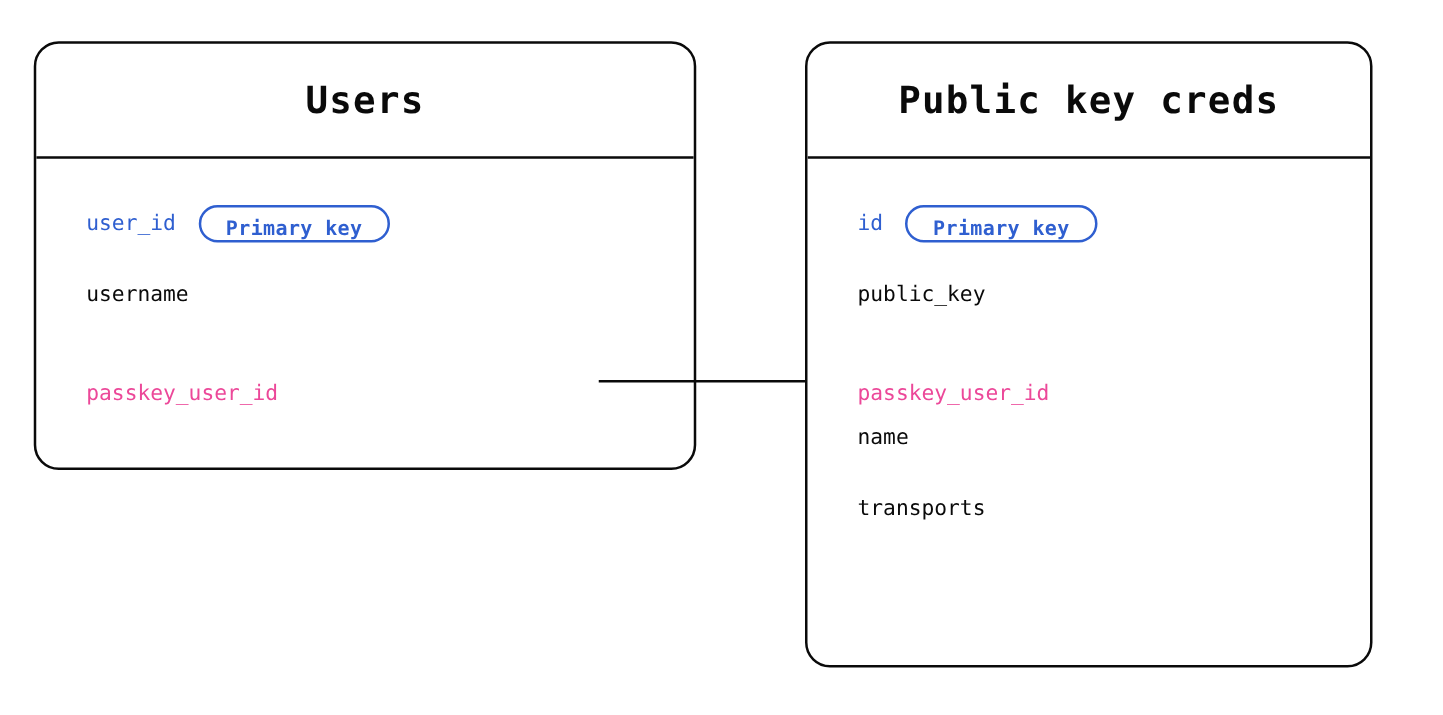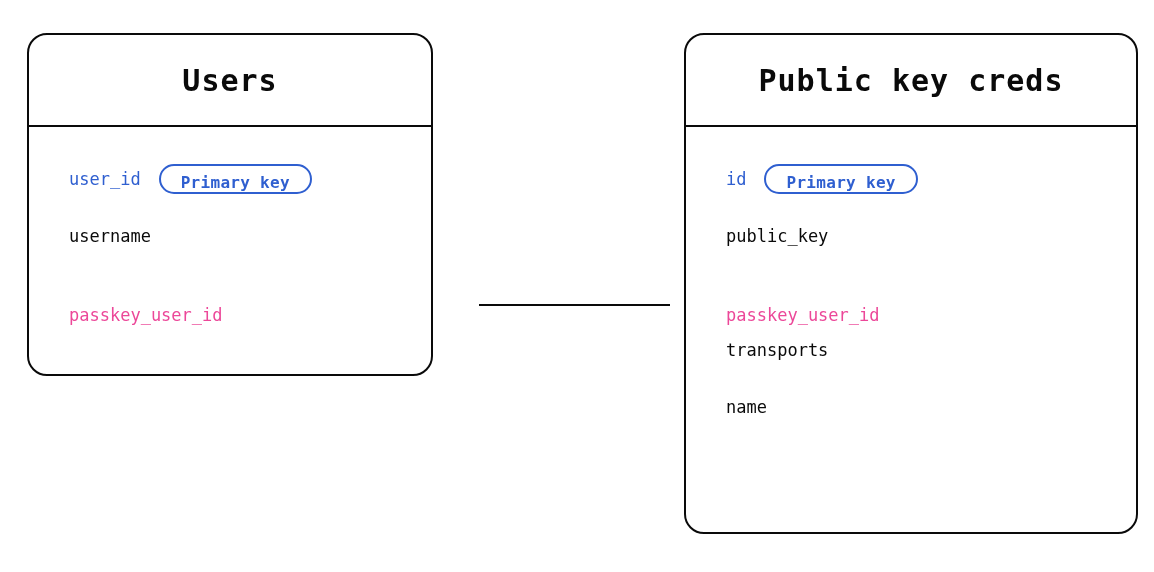--- a/index.html
+++ b/index.html
@@ -91,21 +91,21 @@
     position: absolute;
     background: #0a0a0a;
     height: 2px;
   }
 </style>
 </head>
 <body>
 
 <div id="canvas">
 
-  <div class="entity" id="entity-users" style="left:27px; top:33px; width:406px; height:343px;">
+  <div class="entity" id="entity-users" style="left:27px; top:33px; width:530px; height:343px;">
 
     <div class="entity-header">
       <span class="entity-title">Users</span>
     </div>
 
     <div class="entity-fields">
 
       <div class="field-row">
         <span class="field-name pk">user_id</span>
         <span class="badge">
@@ -119,21 +119,21 @@
 
       <div class="field-row">
         <span class="field-name fk">passkey_user_id</span>
       </div>
 
     </div>
   </div>
 
   <div class="connector" style="left:479px; top:304px; width:191px;"></div>
 
-  <div class="entity" id="entity-public-key-creds" style="left:684px; top:33px; width:454px; height:501px;">
+  <div class="entity" id="entity-public-key-creds" style="left:644px; top:33px; width:454px; height:501px;">
 
     <div class="entity-header">
       <span class="entity-title">Public key creds</span>
     </div>
 
     <div class="entity-fields">
 
       <div class="field-row">
         <span class="field-name pk">id</span>
         <span class="badge">
@@ -144,23 +144,23 @@
       <div class="field-row">
         <span class="field-name plain">public_key</span>
       </div>
 
       <div class="field-row">
         <span class="field-name fk">passkey_user_id</span>
       </div>
 
 
       <div class="field-row">
-        <span class="field-name plain">transports</span>
+        <span class="field-name plain">name</span>
       </div>
 
       <div class="field-row">
-        <span class="field-name plain">name</span>
+        <span class="field-name plain">transports</span>
       </div>
 
     </div>
   </div>
 
 </div>
 
 </body></html>

